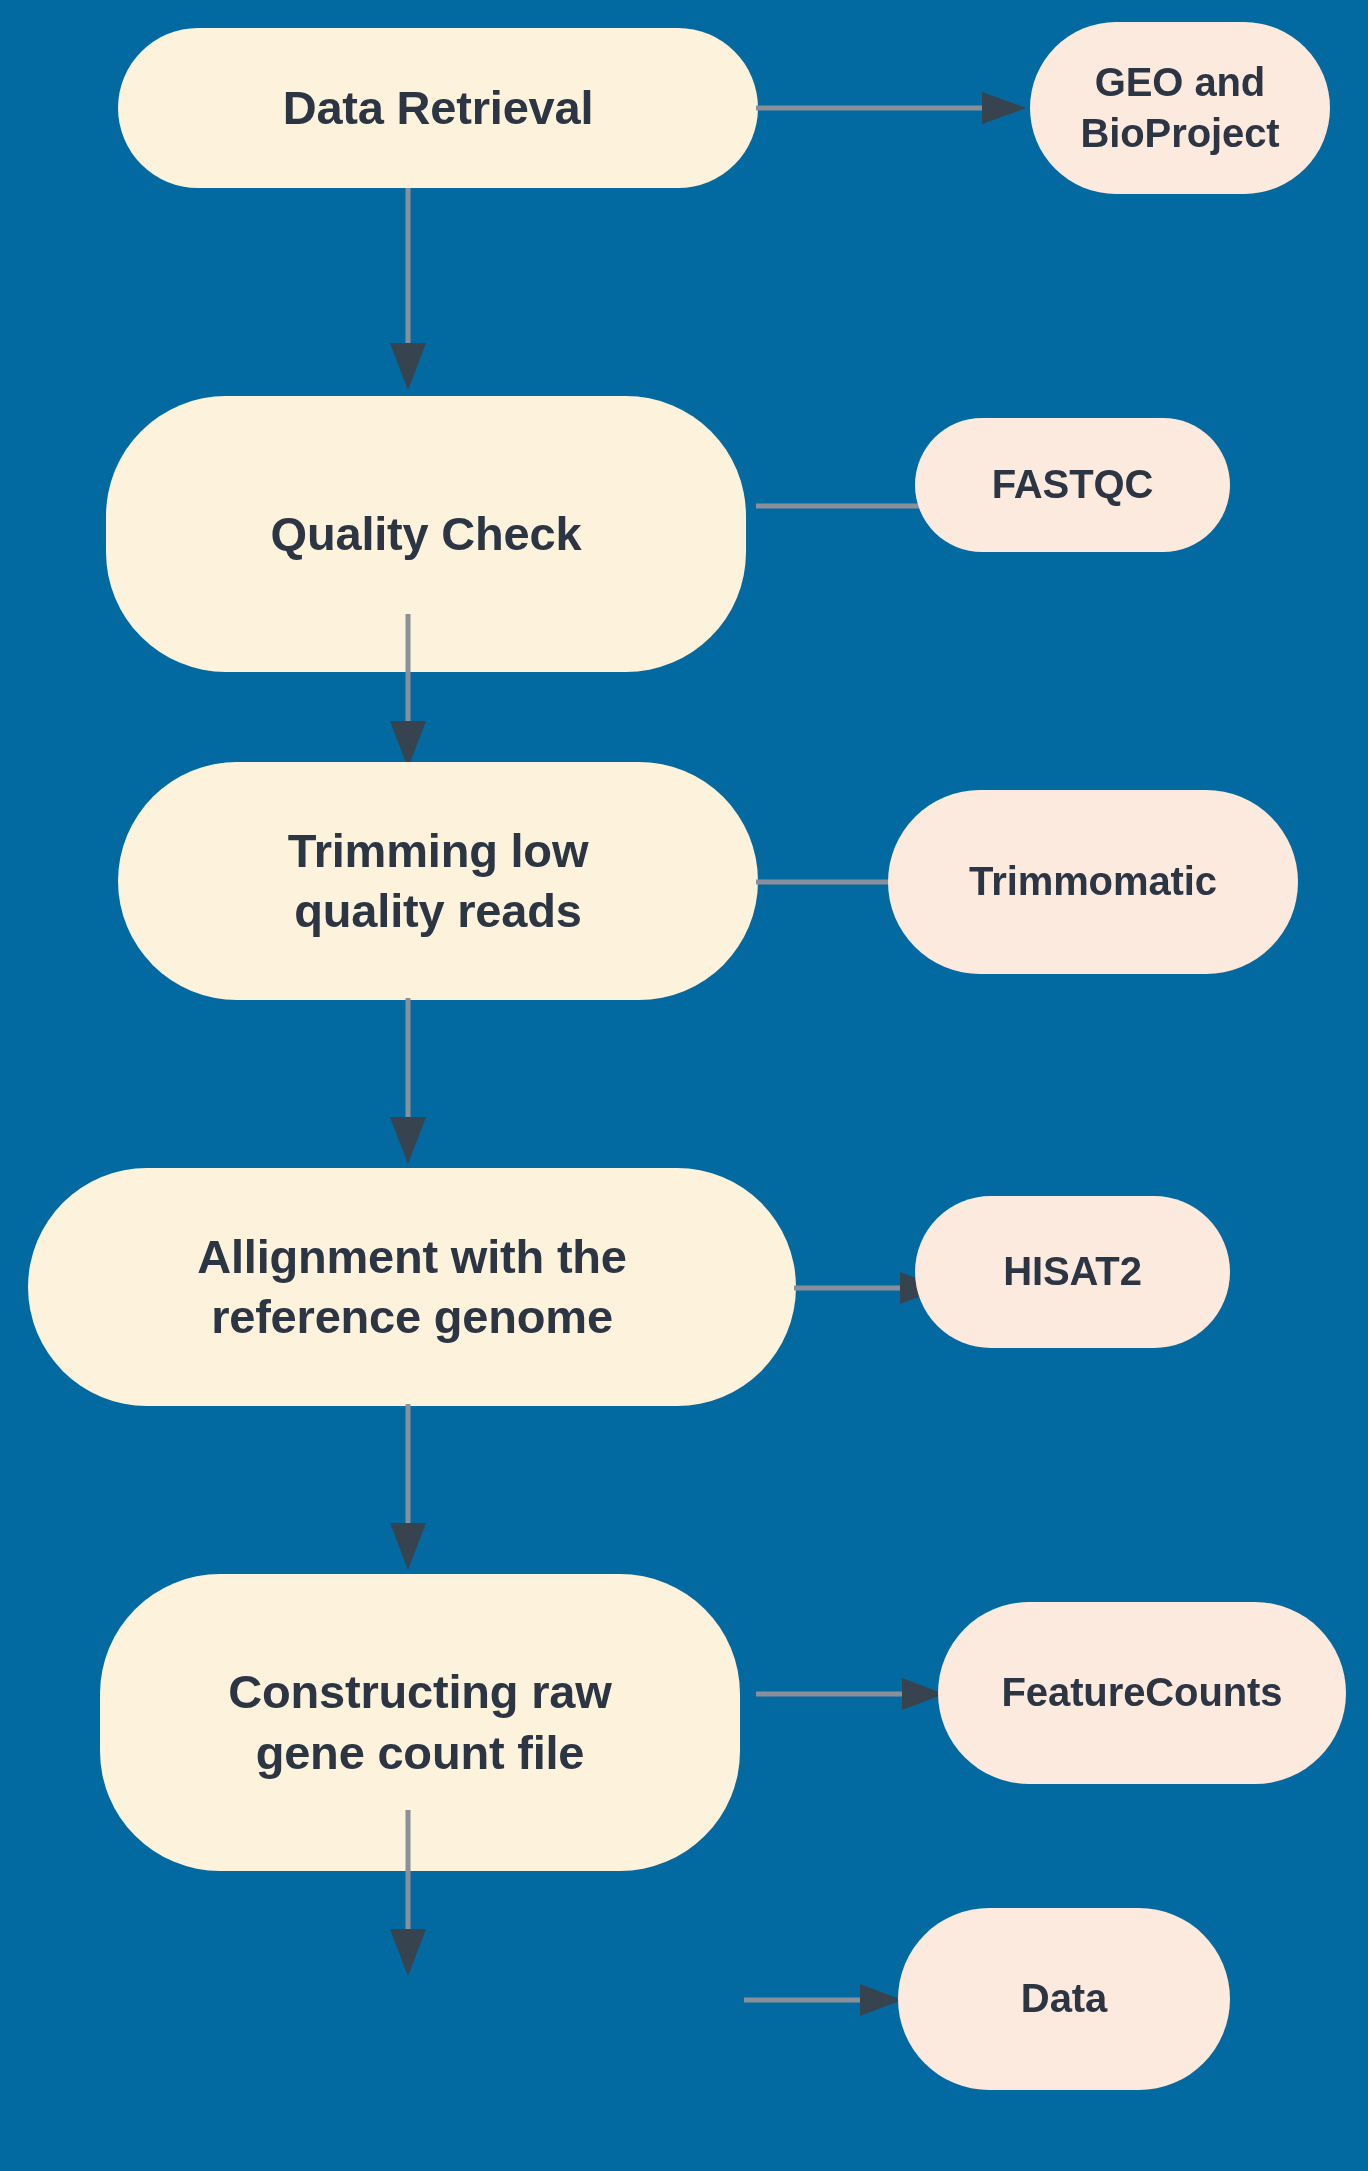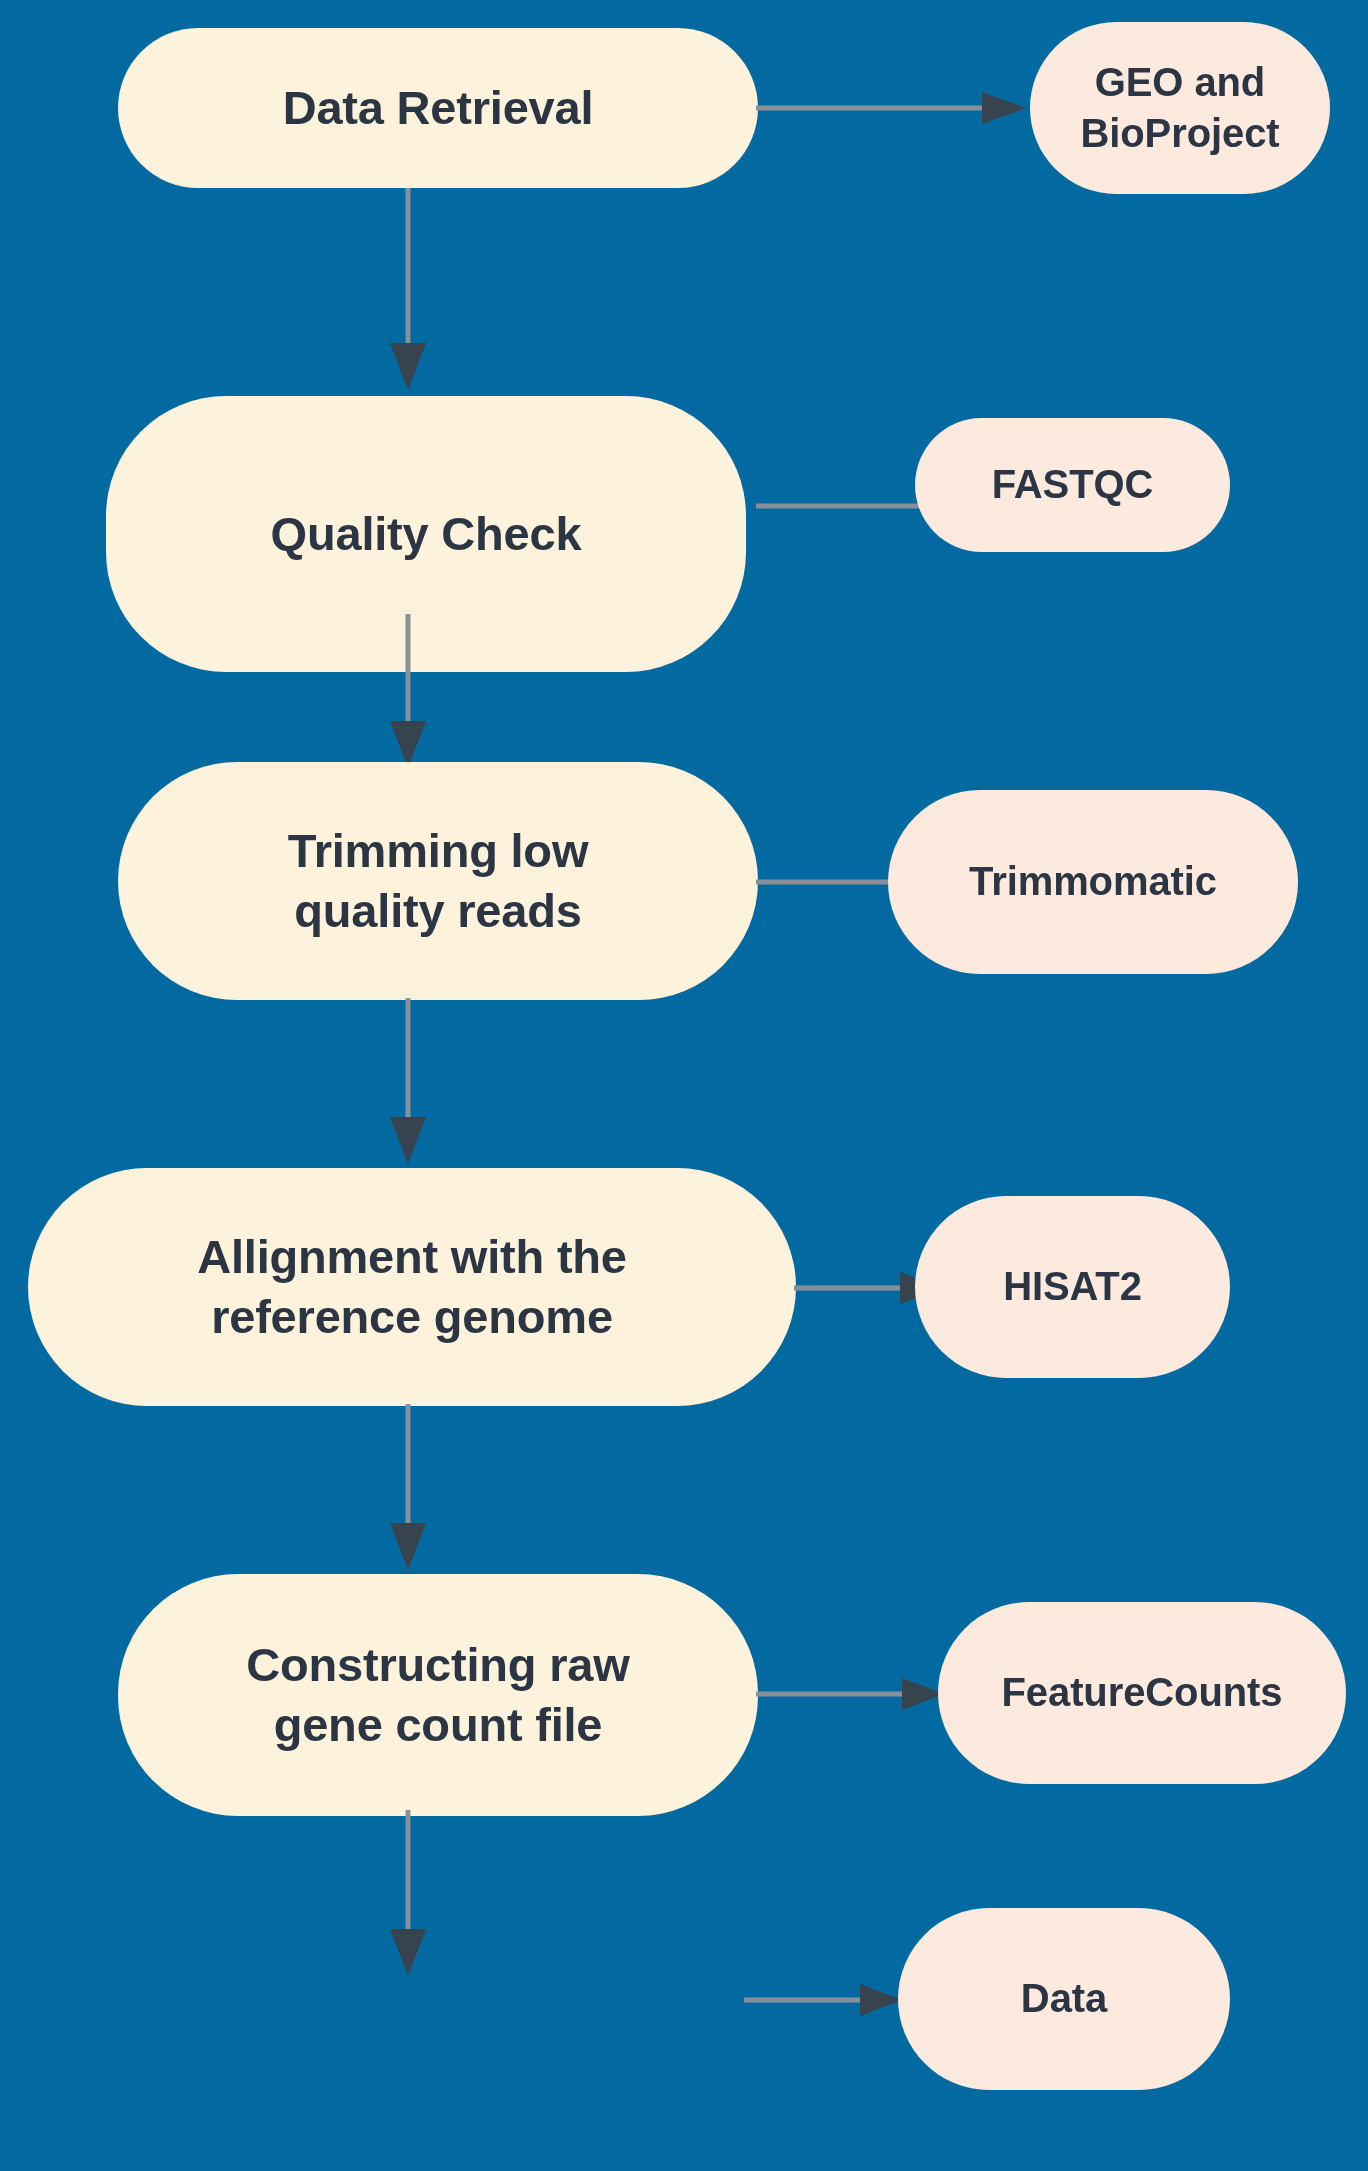--- a/index.html
+++ b/index.html
@@ -134,32 +134,32 @@
 reference genome</span>
   </div>
 
   <div class="conn" style="left:794px; top:1258px; width:160px; height:60px;">
     <svg width="160" height="60" viewBox="0 0 160 60" aria-hidden="true">
       <line x1="0" y1="30" x2="108" y2="30" stroke="#8a9099" stroke-width="5"></line>
       <polygon points="106,14 148,30 106,46" fill="#37434f"></polygon>
     </svg>
   </div>
 
-  <div class="node tool" style="left:915px; top:1196px; width:315px; height:182px;">
+  <div class="node tool" style="left:915px; top:1196px; width:315px; height:152px;">
     <span class="label">HISAT2</span>
   </div>
 
   <div class="conn" style="left:378px; top:1404px; width:60px; height:172px;">
     <svg width="60" height="172" viewBox="0 0 60 172" aria-hidden="true">
       <line x1="30" y1="0" x2="30" y2="124" stroke="#8a9099" stroke-width="5"></line>
       <polygon points="12,119 48,119 30,166" fill="#37434f"></polygon>
     </svg>
   </div>
 
-  <div class="node step" style="left:118px; top:1574px; width:640px; height:242px;">
+  <div class="node step" style="left:100px; top:1574px; width:640px; height:297px;">
     <span class="label">Constructing raw
 gene count file</span>
   </div>
 
   <div class="conn" style="left:756px; top:1664px; width:240px; height:60px;">
     <svg width="240" height="60" viewBox="0 0 240 60" aria-hidden="true">
       <line x1="0" y1="30" x2="148" y2="30" stroke="#8a9099" stroke-width="5"></line>
       <polygon points="146,14 188,30 146,46" fill="#37434f"></polygon>
     </svg>
   </div>

